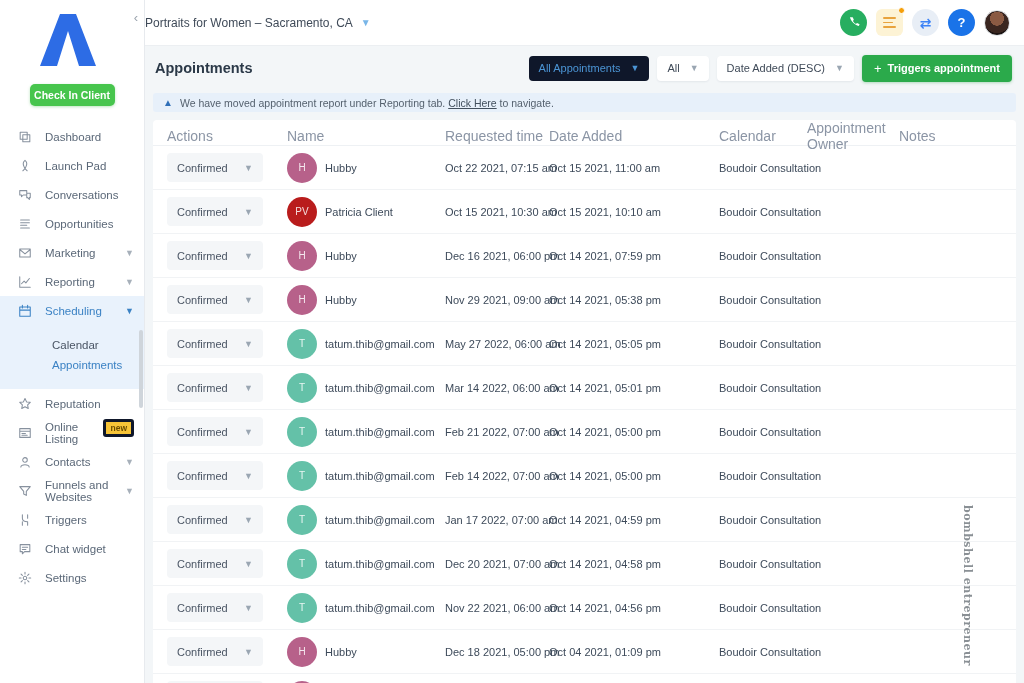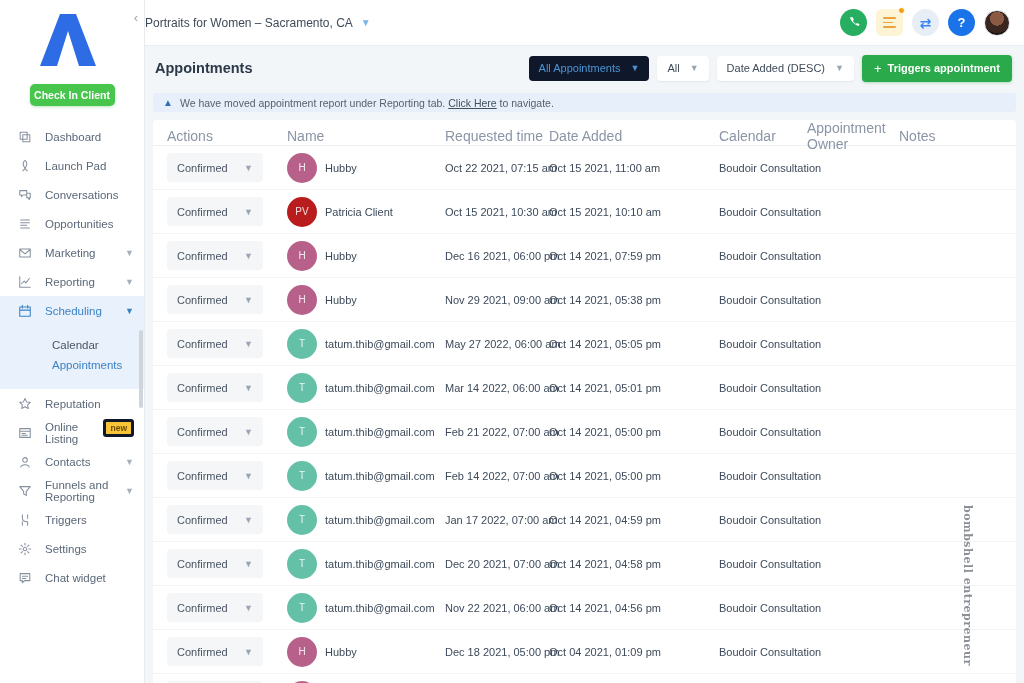--- a/index.html
+++ b/index.html
@@ -175,46 +175,46 @@
         </span>
         <span>Contacts</span>
         <span class="chev">▼</span>
       </div>
       <div class="nav-item">
         <span class="nico">
           <svg viewBox="0 0 16 16" fill="none" stroke="currentColor" stroke-width="1.2" stroke-linecap="round" stroke-linejoin="round">
             <path d="M2 3h12L9.5 8.5V13l-3-1.5V8.5Z"></path>
           </svg>
         </span>
-        <span>Funnels and Reporting</span>
+        <span>Funnels and Websites</span>
         <span class="chev">▼</span>
       </div>
       <div class="nav-item">
         <span class="nico">
           <svg viewBox="0 0 16 16" fill="none" stroke="currentColor" stroke-width="1.2" stroke-linecap="round" stroke-linejoin="round">
             <path d="M5 2v4c0 3 3 4 6 4M11 2v4M11 10v4M5 10v4"></path>
           </svg>
         </span>
         <span>Triggers</span>
       </div>
       <div class="nav-item">
         <span class="nico">
           <svg viewBox="0 0 16 16" fill="none" stroke="currentColor" stroke-width="1.2" stroke-linecap="round" stroke-linejoin="round">
+            <path d="M2.5 3h11v8h-6L5 13.5V11h-2.5ZM5 6h6M5 8.5h4"></path>
+          </svg>
+        </span>
+        <span>Chat widget</span>
+      </div>
+      <div class="nav-item">
+        <span class="nico">
+          <svg viewBox="0 0 16 16" fill="none" stroke="currentColor" stroke-width="1.2" stroke-linecap="round" stroke-linejoin="round">
             <path d="M8 6a2 2 0 1 0 0 4 2 2 0 0 0 0-4ZM8 1.5v2M8 12.5v2M1.5 8h2M12.5 8h2M3.5 3.5 5 5M11 11l1.5 1.5M12.5 3.5 11 5M5 11l-1.5 1.5"></path>
           </svg>
         </span>
         <span>Settings</span>
-      </div>
-      <div class="nav-item">
-        <span class="nico">
-          <svg viewBox="0 0 16 16" fill="none" stroke="currentColor" stroke-width="1.2" stroke-linecap="round" stroke-linejoin="round">
-            <path d="M2.5 3h11v8h-6L5 13.5V11h-2.5ZM5 6h6M5 8.5h4"></path>
-          </svg>
-        </span>
-        <span>Chat widget</span>
       </div>
     </nav>
   <div class="side-scrollbar"></div>
 </div>
 
 <div class="topbar">
   <div class="location">
     <span>Portraits for Women – Sacramento, CA</span>
     <span class="chev">▼</span>
   </div>

